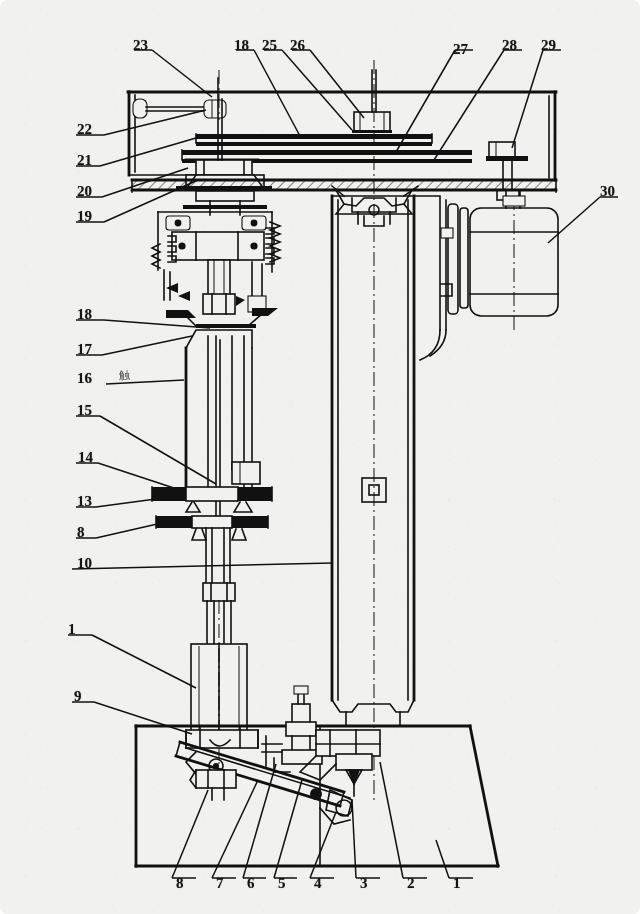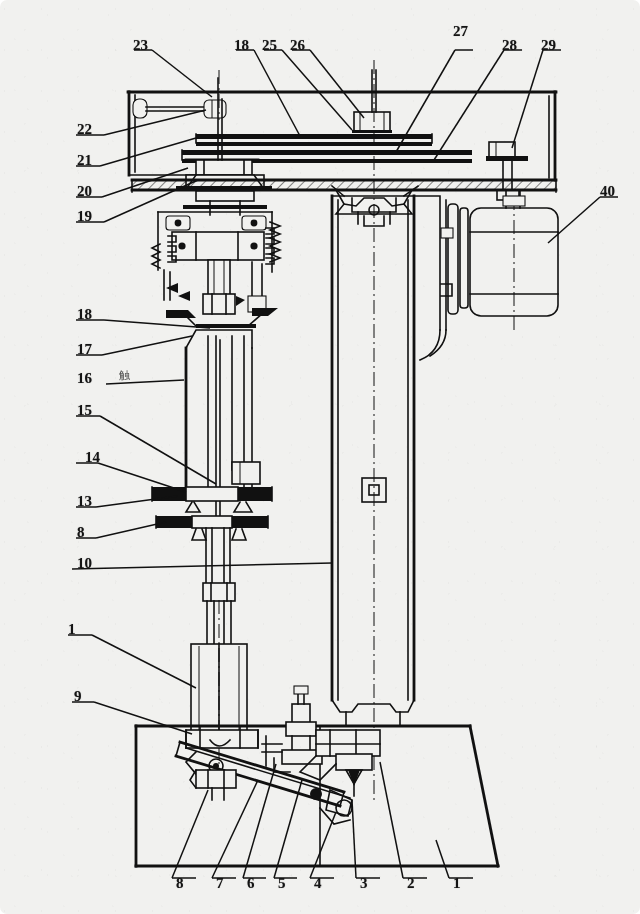--- a/index.html
+++ b/index.html
@@ -395,44 +395,44 @@
       <path class="ld" d="M449 878 L473 878"></path>
       <path class="ld" d="M449 878 L436 840"></path>
     </g>
   </svg>
 
   <div>
     <div class="lbl" style="left:133px;top:38px">23</div>
     <div class="lbl" style="left:234px;top:38px">18</div>
     <div class="lbl" style="left:262px;top:38px">25</div>
     <div class="lbl" style="left:290px;top:38px">26</div>
-    <div class="lbl" style="left:453px;top:24px">27</div>
+    <div class="lbl" style="left:453px;top:42px">27</div>
     <div class="lbl" style="left:502px;top:38px">28</div>
     <div class="lbl" style="left:541px;top:38px">29</div>
   </div>
 
   <div>
     <div class="lbl" style="left:77px;top:122px">22</div>
     <div class="lbl" style="left:77px;top:153px">21</div>
     <div class="lbl" style="left:77px;top:184px">20</div>
     <div class="lbl" style="left:77px;top:209px">19</div>
     <div class="lbl" style="left:77px;top:307px">18</div>
     <div class="lbl" style="left:77px;top:342px">17</div>
     <div class="lbl" style="left:77px;top:371px">16</div>
     <div class="lbl" style="left:77px;top:403px">15</div>
-    <div class="lbl" style="left:85px;top:450px">14</div>
+    <div class="lbl" style="left:78px;top:450px">14</div>
     <div class="lbl" style="left:77px;top:494px">13</div>
     <div class="lbl" style="left:77px;top:525px">8</div>
     <div class="lbl" style="left:77px;top:556px">10</div>
     <div class="lbl" style="left:68px;top:622px">1</div>
     <div class="lbl" style="left:74px;top:689px">9</div>
   </div>
 
   <div>
-    <div class="lbl" style="left:600px;top:184px">40</div>
+    <div class="lbl" style="left:600px;top:184px">30</div>
   </div>
 
   <div>
     <div class="lbl" style="left:176px;top:876px">8</div>
     <div class="lbl" style="left:216px;top:876px">7</div>
     <div class="lbl" style="left:247px;top:876px">6</div>
     <div class="lbl" style="left:278px;top:876px">5</div>
     <div class="lbl" style="left:314px;top:876px">4</div>
     <div class="lbl" style="left:360px;top:876px">3</div>
     <div class="lbl" style="left:407px;top:876px">2</div>

